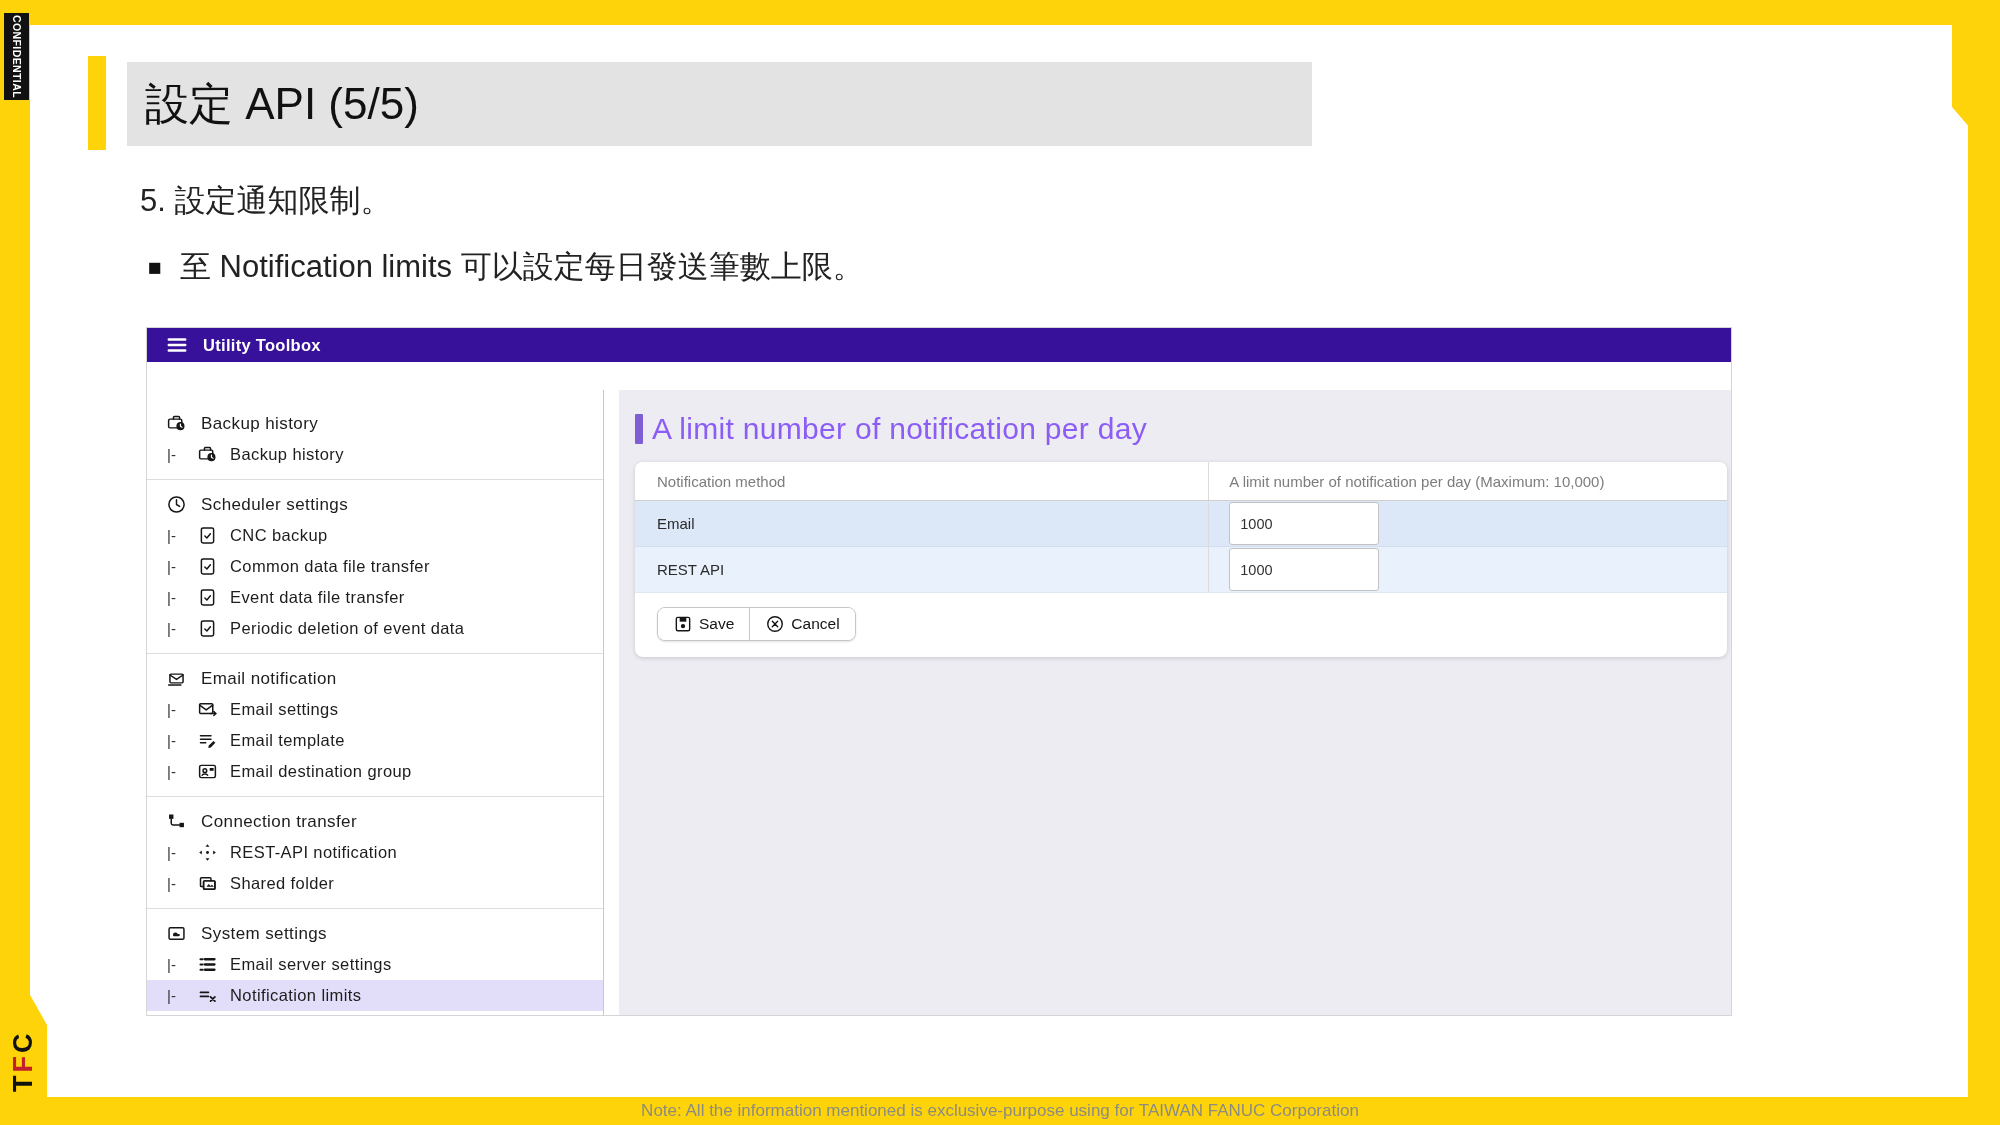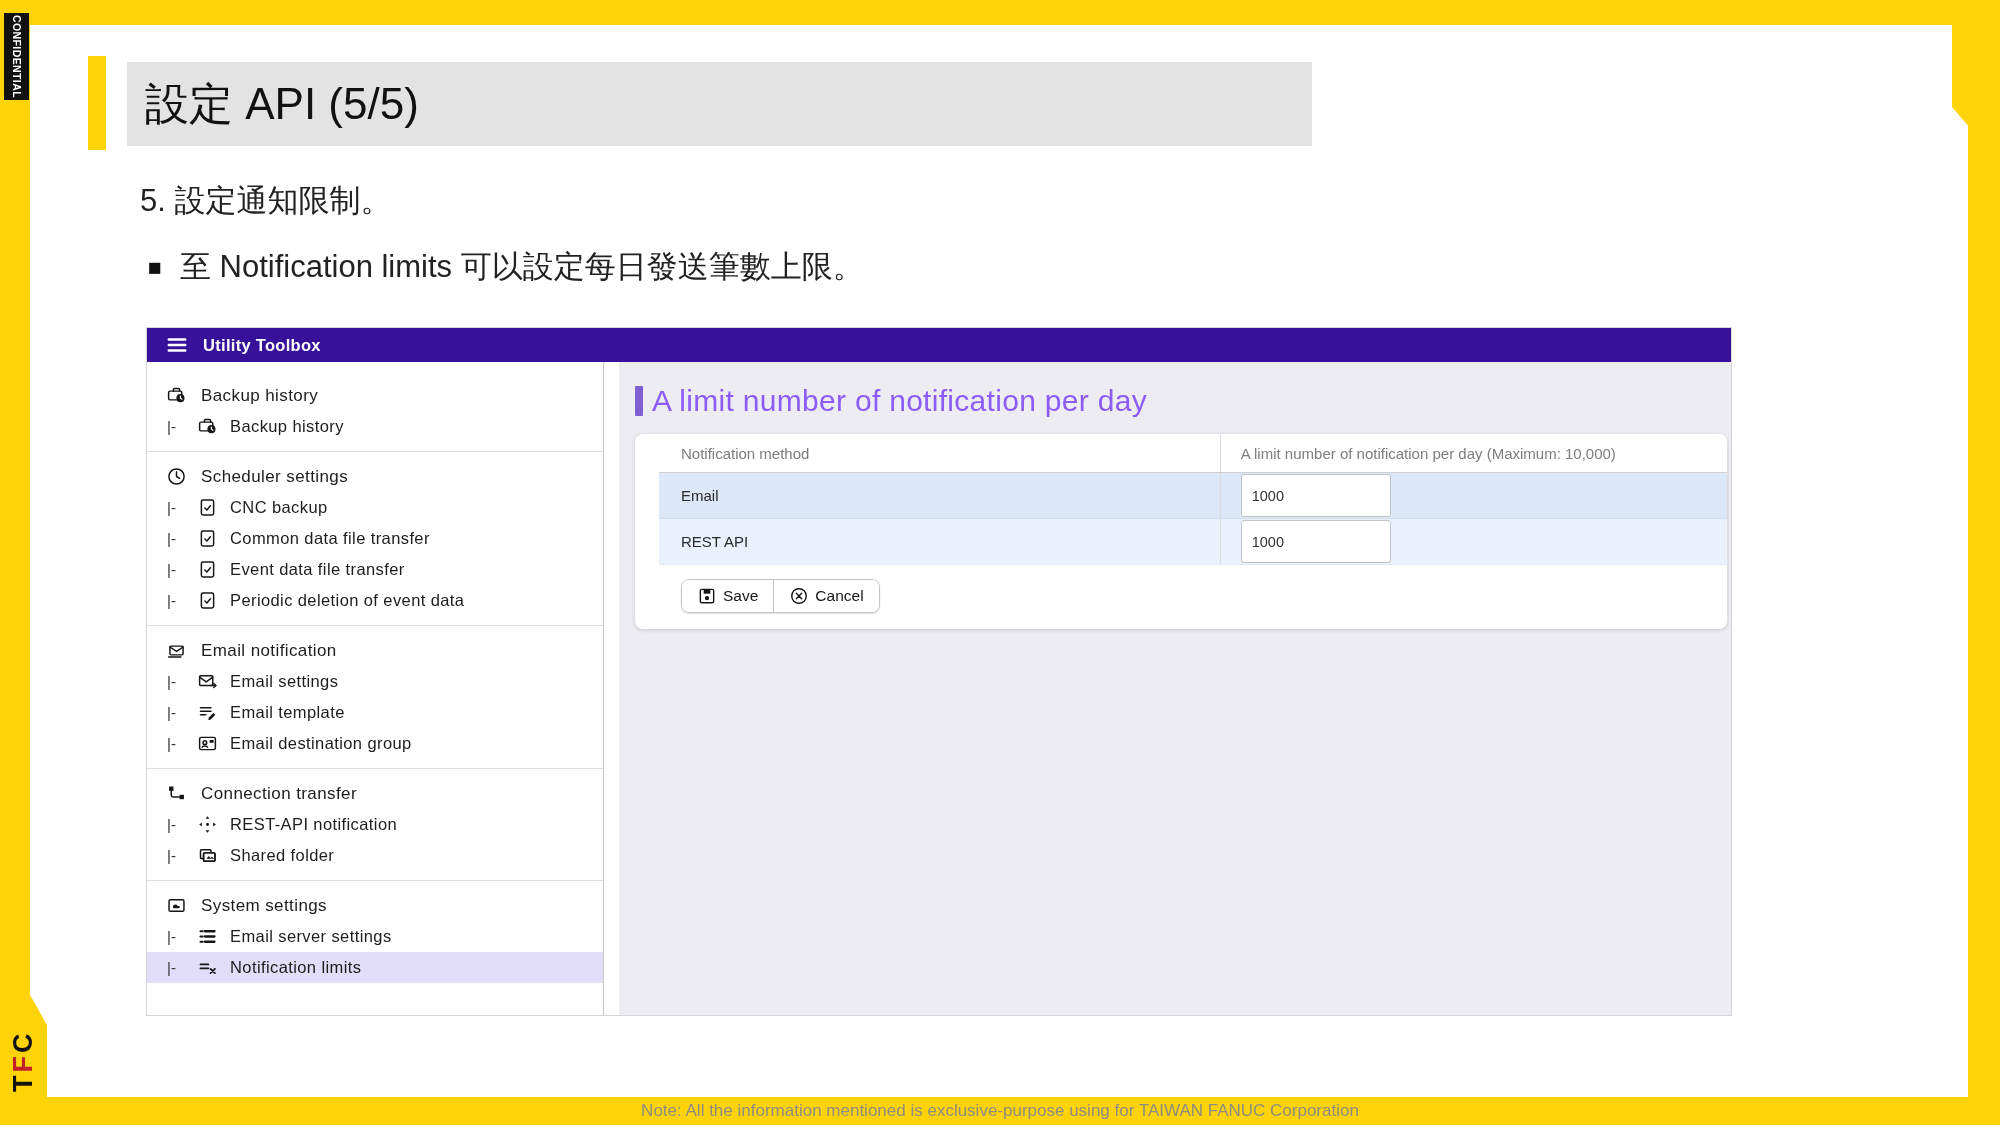--- a/index.html
+++ b/index.html
@@ -32,21 +32,21 @@
   .title-accent{position:absolute;left:88px;top:56px;width:18px;height:94px;background:var(--yellow);}
   .title-banner{position:absolute;left:127px;top:62px;width:1185px;height:84px;background:#E3E3E3;
                 display:flex;align-items:center;padding-left:18px;box-sizing:border-box;
                 font-size:44px;color:#111;}
   .step-line{position:absolute;left:140px;top:180px;font-size:31px;color:#222;}
   .bullet-line{position:absolute;left:148px;top:246px;display:flex;align-items:center;gap:18px;
                font-size:31px;color:#222;}
   .bullet-marker{font-size:23px;line-height:1;color:#111;}
   
   .app{position:absolute;left:146px;top:327px;width:1586px;height:689px;border:1px solid #d5d5d5;
-       box-sizing:border-box;display:flex;flex-direction:column;background:#fff;}
+       box-sizing:border-box;display:flex;flex-direction:column;background:#fff;gap:28px;}
   .app-header{flex:0 0 34px;background:var(--purple);display:flex;align-items:center;gap:14px;padding-left:18px;}
   .burger{width:24px;height:22px;display:flex;align-items:center;}
   .burger svg{width:24px;height:22px;}
   .app-title{color:#fff;font-weight:bold;font-size:16.5px;letter-spacing:.3px;}
   .app-body{flex:1;display:flex;min-height:0;}
   .sidebar{width:457px;border-right:1px solid #c9c9c9;background:#fff;padding-top:18px;
            box-sizing:border-box;font-size:16.5px;color:#1d1d1d;overflow:hidden;}
   .side-row{display:flex;align-items:center;height:31px;cursor:pointer;}
   .side-row.section{padding-left:16px;gap:12px;font-size:17px;}
   .side-row.child{padding-left:20px;gap:10px;}
@@ -54,21 +54,21 @@
   .side-icon{width:26px;flex:0 0 26px;display:flex;justify-content:center;}
   .side-icon svg{width:21px;height:21px;display:block;}
   .side-label{white-space:nowrap;letter-spacing:.4px;}
   .side-divider{border-top:1px solid #ddd;margin:9px 0;}
   .side-row.active{background:#E2DDF8;}
   .side-gap{width:15px;background:#fff;}
   .main{flex:1;background:#EDECF2;padding:22px 4px 0 16px;box-sizing:border-box;min-width:0;}
   .main-heading{display:flex;align-items:center;gap:9px;margin-bottom:16px;}
   .heading-accent{width:8px;height:30px;background:var(--accent);border-radius:1px;}
   .heading-text{font-size:30px;font-weight:normal;color:#8b5cf6;letter-spacing:.3px;}
-  .card{background:#fff;border-radius:8px;box-shadow:0 1px 4px rgba(0,0,0,.16);overflow:hidden;padding-left:24px;}
+  .card{background:#fff;border-radius:8px;box-shadow:0 1px 4px rgba(0,0,0,.16);overflow:hidden;}
   .trow{display:flex;align-items:stretch;}
   .tcell{box-sizing:border-box;display:flex;align-items:center;}
   .tcell.c1{width:52.5%;padding-left:22px;}
   .tcell.c2{width:47.5%;border-left:1px solid #dcdcdc;padding-left:20px;}
   .trow.thead{height:38px;color:#7d7d7d;font-size:15px;border-bottom:1px solid #cfcfcf;background:#fff;}
   .trow.tdata{height:45px;font-size:15px;color:#2a2a2a;border-bottom:1px solid rgba(0,0,0,.04);}
   .trow.tdata input{width:150px;height:43px;border:1px solid #c2c2c2;border-radius:3px;padding:0 10px;
                     font-size:14.5px;color:#333;background:#fff;box-sizing:border-box;font-family:inherit;}
   .actions{display:inline-flex;margin:14px 0 16px 22px;border:1px solid #c6c6c6;border-radius:8px;
            background:#fff;box-shadow:0 1px 2px rgba(0,0,0,.12);overflow:hidden;}

